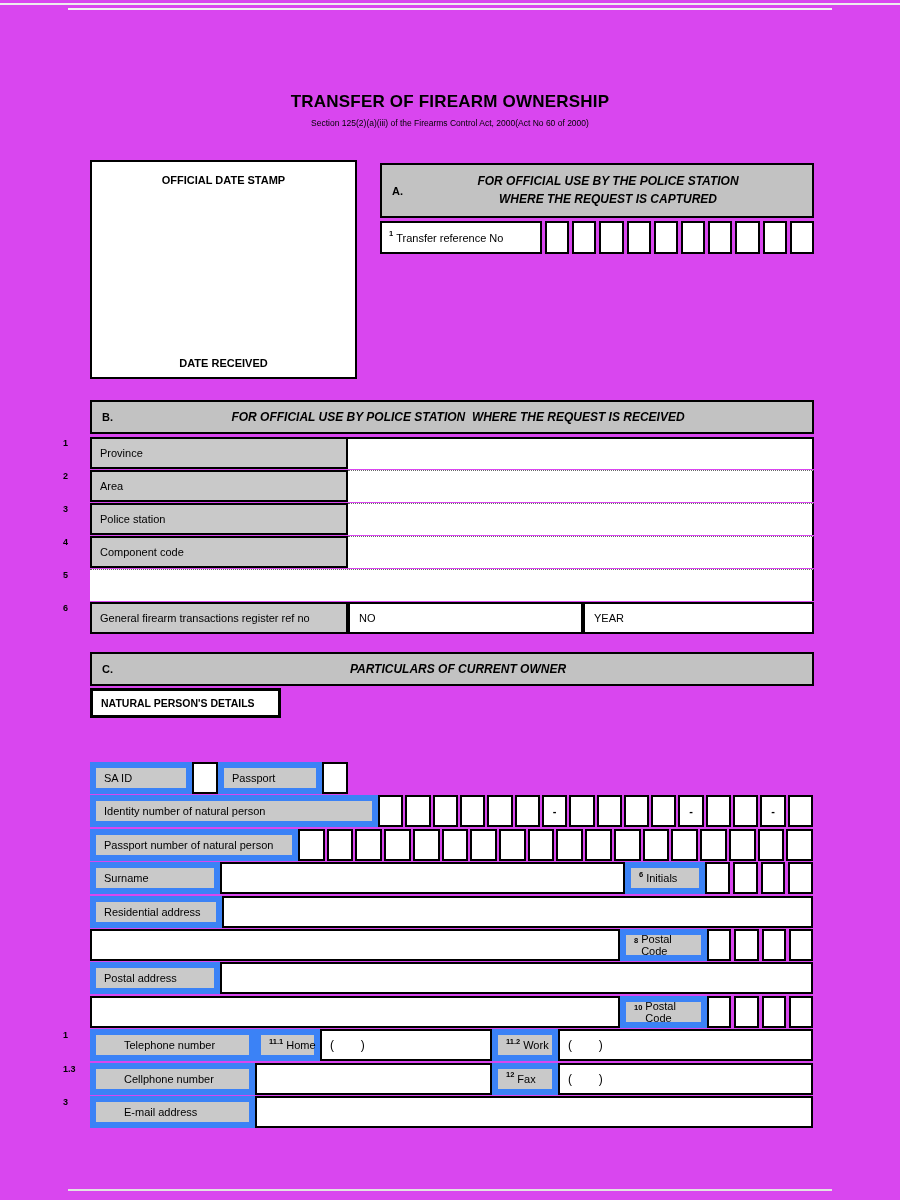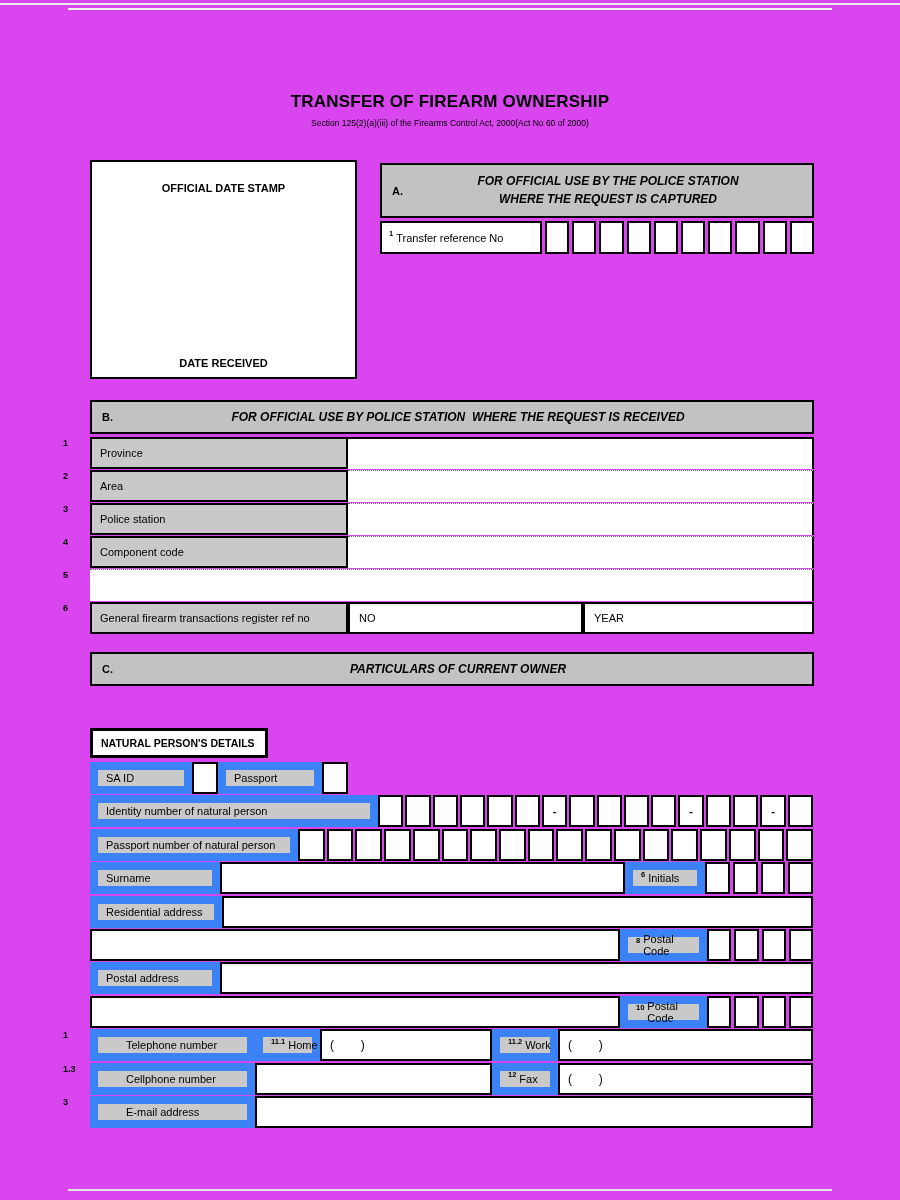--- a/index.html
+++ b/index.html
@@ -19,21 +19,21 @@
 
   .title-block { position: absolute; left: 0; top: 92px; width: 900px; text-align: center; }
   .title { font-size: 17px; font-weight: bold; letter-spacing: .2px; }
   .subtitle { font-size: 8.5px; font-weight: normal; margin-top: 6px; }
 
   
   .stamp-box {
     position: absolute; left: 90px; top: 160px; width: 267px; height: 219px;
     border: 2px solid #000; background: #fff;
     display: flex; flex-direction: column; justify-content: space-between;
-    text-align: center; padding: 20px 4px 8px 4px;
+    text-align: center; padding: 12px 4px 8px 4px;
   }
   .stamp-top, .stamp-bottom { font-size: 11px; font-weight: bold; }
 
   
   .sec-header {
     border: 2px solid #000; background: #c2c2c2;
     display: flex; align-items: center;
   }
   .sec-id { font-size: 11px; font-weight: bold; padding-left: 10px; width: 52px; flex: none; }
   .sec-title { flex: 1; text-align: center; font-size: 12px; font-weight: bold; padding-right: 40px; white-space: pre-wrap; font-style: italic; }
@@ -70,28 +70,28 @@
     border: 2px solid #000; background: #fff; display: flex; align-items: center;
     padding-left: 9px; font-size: 11px;
   }
   .b-no { width: 235px; flex: none; margin-right: 0; }
   .b-year { flex: 1; }
   .mnum { position: absolute; left: -27px; top: 1px; font-size: 9px; font-weight: bold; }
 
   
   .section-c-header { position: absolute; left: 90px; top: 652px; width: 724px; height: 34px; }
   .npd-box {
-    position: absolute; left: 90px; top: 728px;
+    position: absolute; left: 90px; top: 688px;
     border: 3px solid #000; background: #fff;
-    padding: 6px 10px 6px 8px; font-size: 10.5px; font-weight: bold;
+    padding: 6px 23px 6px 8px; font-size: 10.5px; font-weight: bold;
   }
   .c-table { position: absolute; left: 90px; top: 762px; width: 723px; }
   .c-row { position: relative; display: flex; height: 32px; margin-bottom: 1.4px; }
   .glabel {
-    border: 8px solid #3b82f6; background: #c9c9c9; flex: none;
+    border: 6px solid #3b82f6; background: #c9c9c9; flex: none;
     display: flex; align-items: center; padding-left: 8px; font-size: 11px;
   }
   .winput {
     border: 2px solid #000; background: #fff; flex: none;
     display: flex; align-items: center; padding-left: 8px; font-size: 12px;
   }
   .winput.grow { flex: 1; }
   .pre { white-space: pre; }
   .sup { font-size: 7.5px; font-weight: bold; position: relative; top: -4px; margin-right: 3px; }
   .w-said { width: 102px; } .w-chk { width: 26px; padding-left: 0; } .w-pass { width: 104px; }

